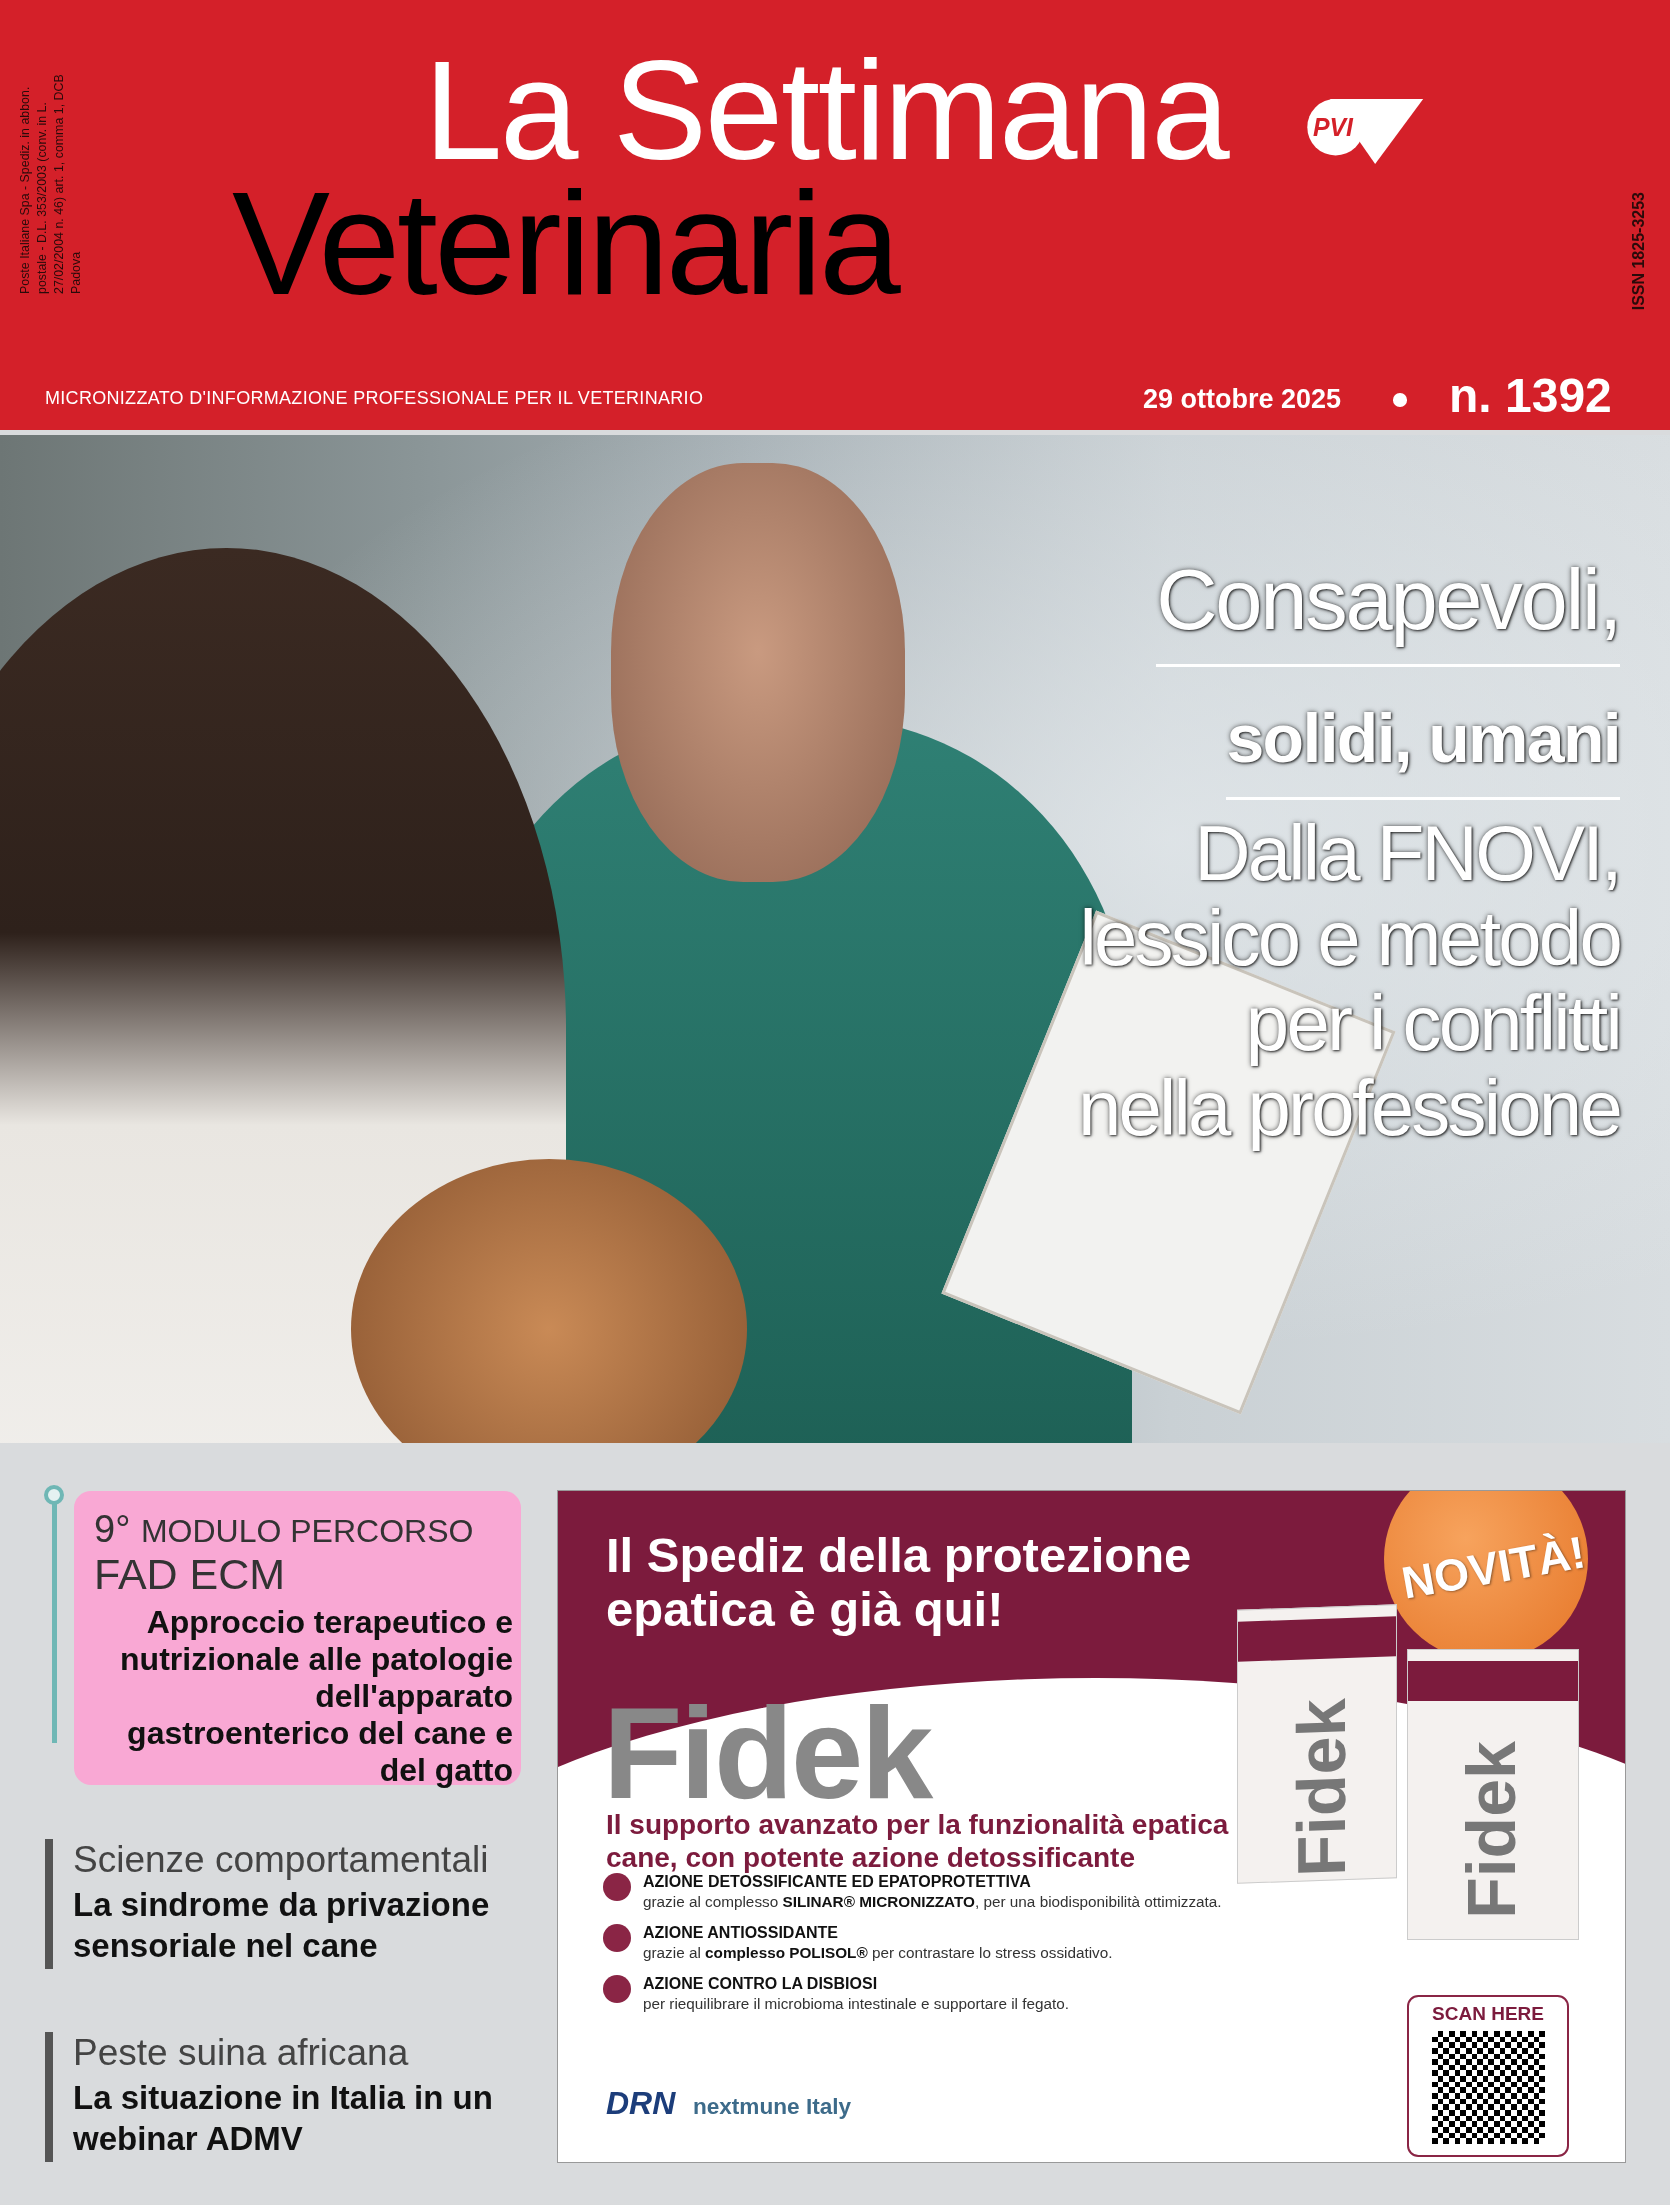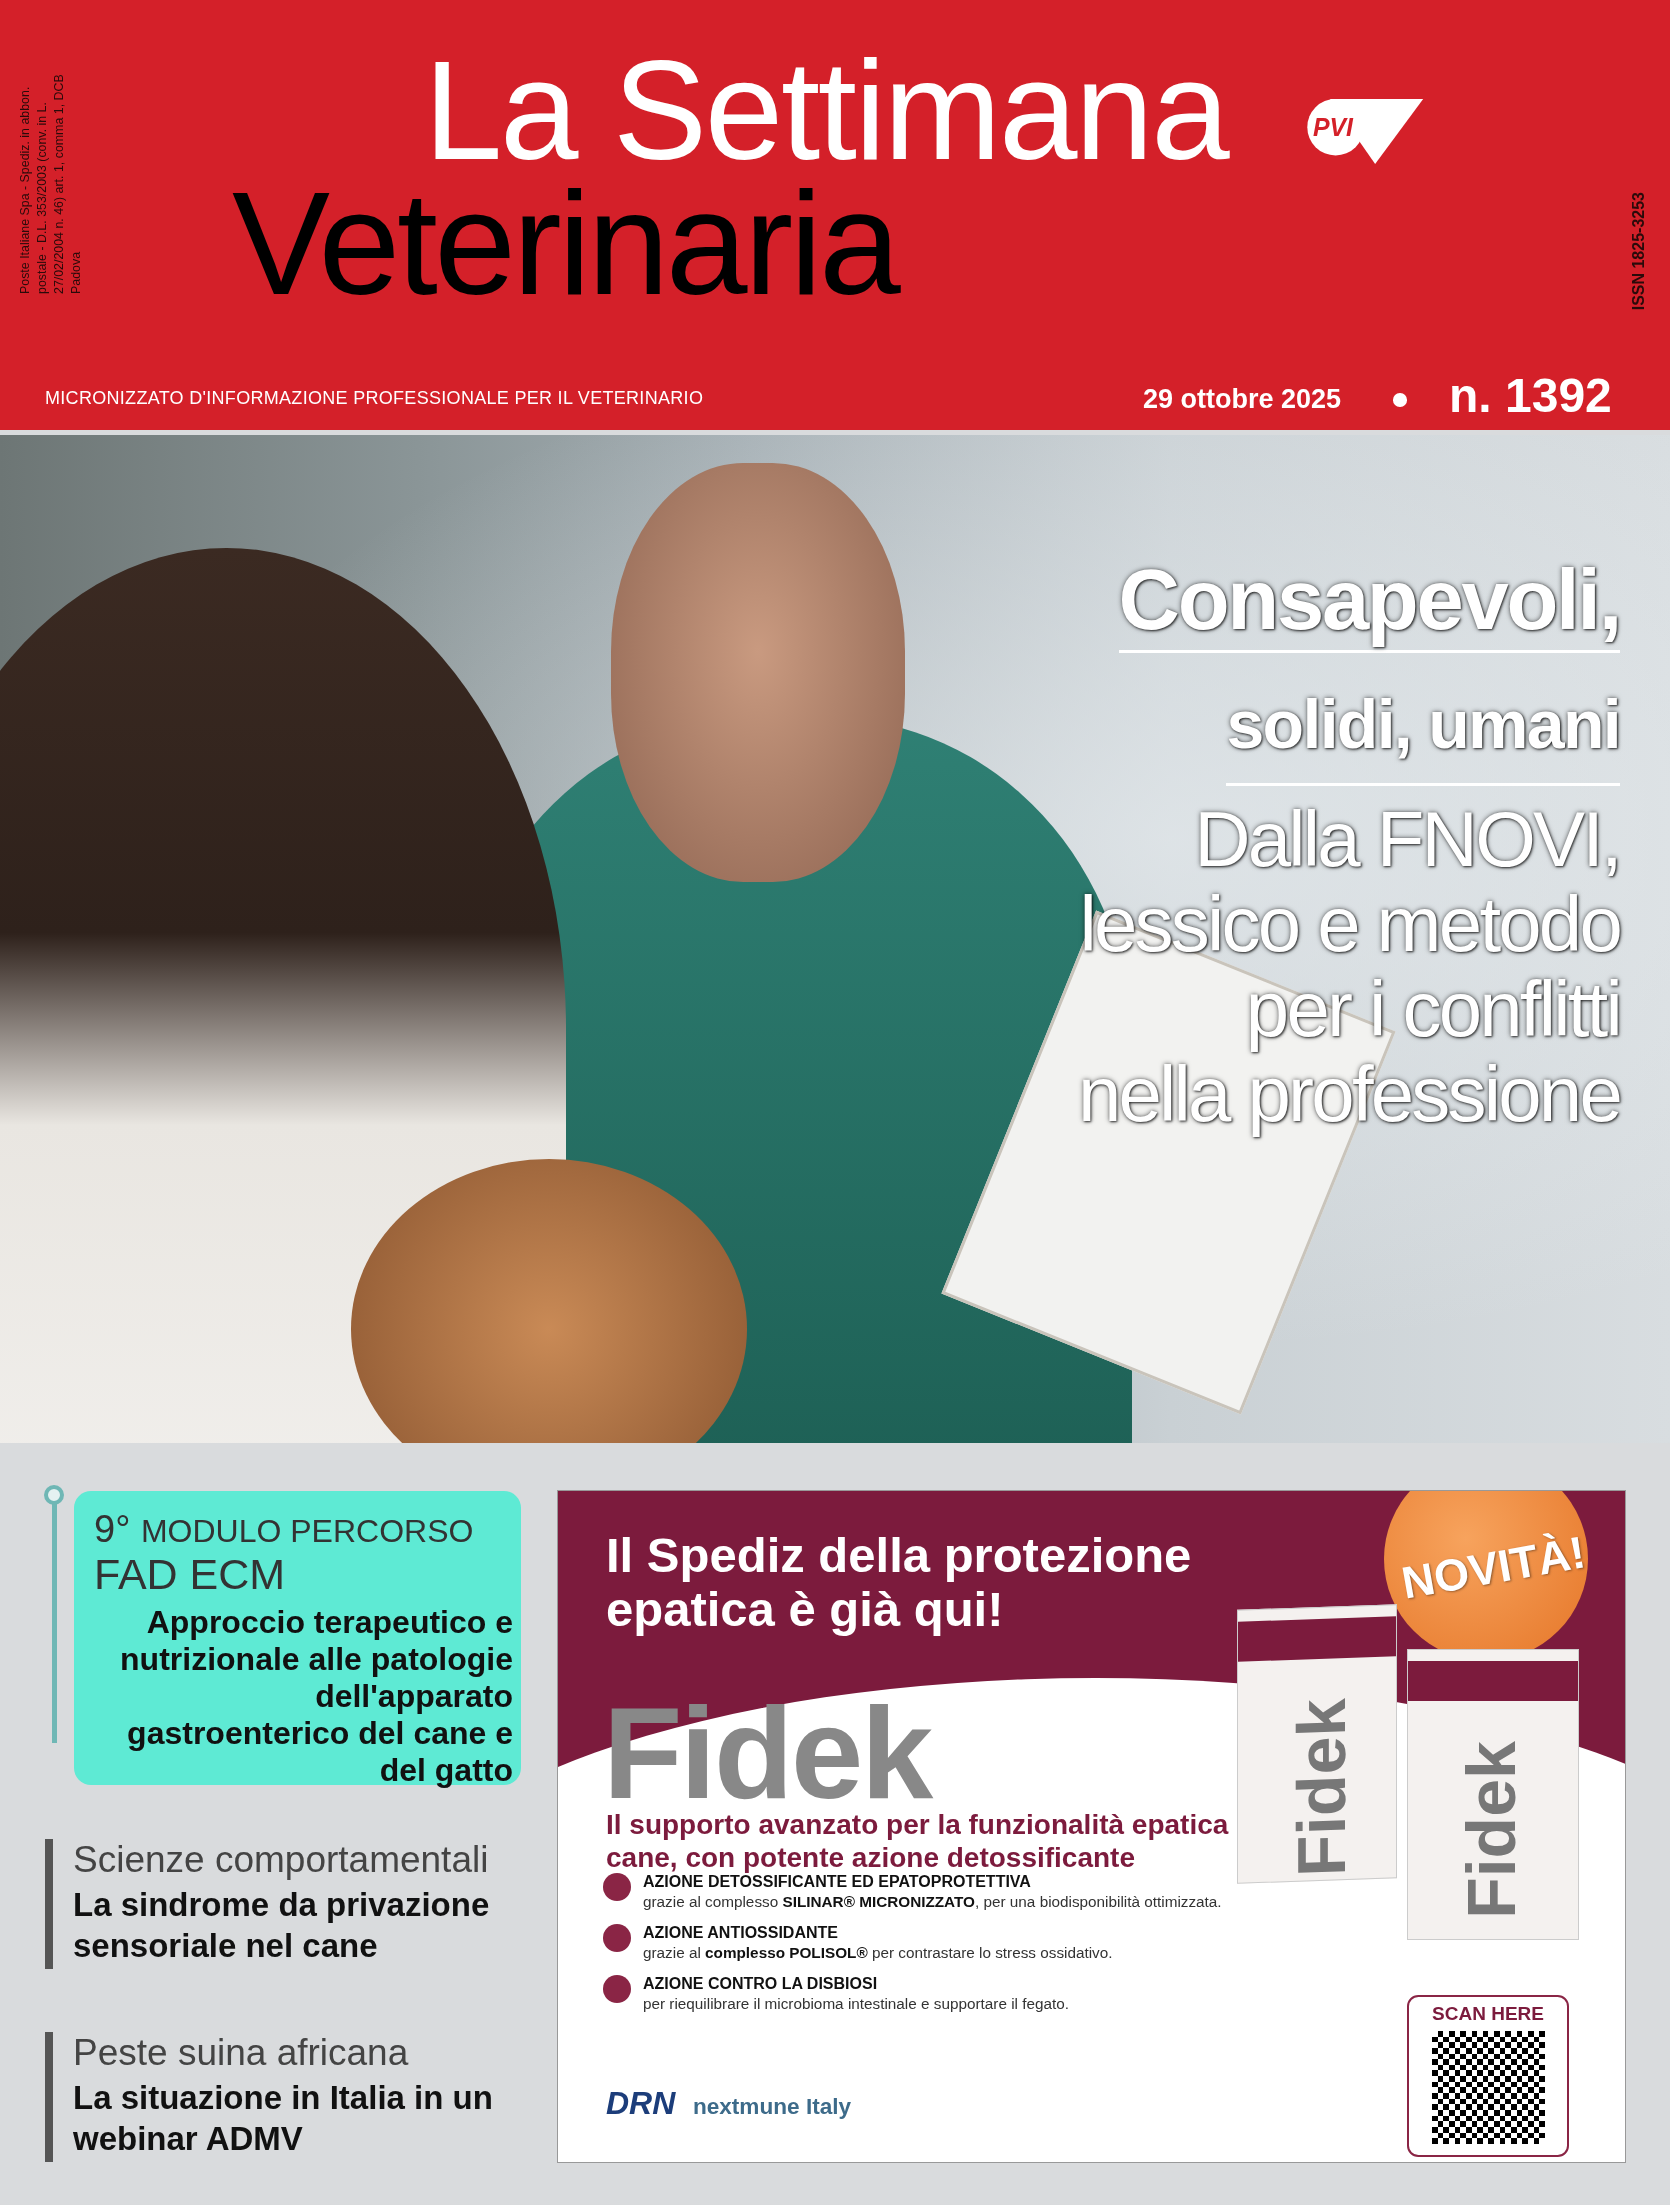--- a/index.html
+++ b/index.html
@@ -15,25 +15,25 @@
   .dot{position:absolute;left:1393px;top:393px;width:13.6px;height:13.6px;border-radius:50%;background:#fff;}
   .issue{position:absolute;left:1449px;top:368px;color:#fff;font-size:48px;font-weight:bold;}
   .hero{position:absolute;left:0;top:435px;width:1671px;height:1008px;background:linear-gradient(90deg,#6d7675 0%,#8a9597 25%,#a6b0b5 45%,#c9d0d4 70%,#d8dde0 100%);overflow:hidden;}
   .hero .wall{position:absolute;left:0;top:0;width:100%;height:100%;background:radial-gradient(ellipse at 70% 40%,rgba(230,235,238,.7),rgba(0,0,0,0) 60%);}
   .hero .person-left{position:absolute;left:-113px;top:113px;width:679px;height:962px;border-radius:50% 50% 0 0;background:linear-gradient(180deg,#3b2a22 0%,#2e211b 40%,#e9e6e1 60%,#f1efec 100%);}
   .hero .doctor{position:absolute;left:453px;top:283px;width:679px;height:736px;border-radius:45% 45% 0 0;background:linear-gradient(180deg,#2f8074,#1e6156);}
   .hero .face{position:absolute;left:611px;top:28px;width:294px;height:419px;border-radius:45%;background:radial-gradient(ellipse at 50% 45%,#c99a80,#8e6451);}
   .hero .dog{position:absolute;left:351px;top:724px;width:396px;height:340px;border-radius:50%;background:radial-gradient(circle,#c98a56,#8a5530);}
   .hero .clipboard{position:absolute;left:1007px;top:521px;width:317px;height:407px;background:#f2f2f0;transform:rotate(22deg);border:3.4px solid #c9c4bb;}
   .headline{position:absolute;right:51px;top:119px;text-align:right;color:#fff;font-family:"Liberation Sans Narrow","Liberation Sans",sans-serif;text-shadow:0 0 5.7px rgba(0,0,0,.6),1.1px 1.1px 2.3px rgba(0,0,0,.7);}
-  .headline .h1{font-size:85px;font-weight:bold;line-height:91px;letter-spacing:-2.3px;padding-bottom:5px;border-bottom:3.4px solid #fff;display:inline-block;}
+  .headline .h1{font-size:85px;font-weight:normal;line-height:91px;letter-spacing:-2.3px;padding-bottom:19px;border-bottom:3.4px solid #fff;display:inline-block;}
   .headline .h2{font-size:68px;font-weight:bold;line-height:74px;margin-top:34px;letter-spacing:-1.7px;padding-bottom:22px;border-bottom:3.4px solid #fff;display:inline-block;}
   .headline .deck{font-size:78px;line-height:85px;margin-top:11.3px;letter-spacing:-2.8px;}
   .left-col{position:absolute;left:0;top:1443px;width:543px;height:762px;}
-  .fad{position:absolute;left:74px;top:48px;width:447px;height:294px;background:#5eead4;border-radius:17px;}
+  .fad{position:absolute;left:74px;top:48px;width:447px;height:294px;background:#f9a8d4;border-radius:17px;}
   .fad-line{position:absolute;left:52px;top:51px;width:4.5px;height:249px;background:#6fb7b5;}
   .fad-dot{position:absolute;left:44px;top:42px;width:20.4px;height:20.4px;border-radius:50%;border:4.5px solid #6fb7b5;background:#e4f1f1;box-sizing:border-box;}
   .fad .l1{position:absolute;left:20px;top:17px;font-size:38px;color:#333;}
   .fad .l1 .sc{font-size:32px;}
   .fad .l2{position:absolute;left:20px;top:59px;font-size:43px;color:#333;}
   .fad .body{position:absolute;left:20px;top:113px;width:419px;font-size:32px;line-height:37px;font-weight:bold;color:#111;font-family:"Liberation Sans Narrow","Liberation Sans",sans-serif;text-align:right;}
   .sect{position:absolute;left:45px;width:487px;}
   .sect .bar{position:absolute;left:0;top:0;width:8px;height:100%;background:#555;}
   .sect .t{position:absolute;left:28px;top:0;font-size:37px;color:#444;}
   .sect .b{position:absolute;left:28px;top:45px;font-size:33px;line-height:41px;font-weight:bold;color:#111;font-family:"Liberation Sans Narrow","Liberation Sans",sans-serif;}

